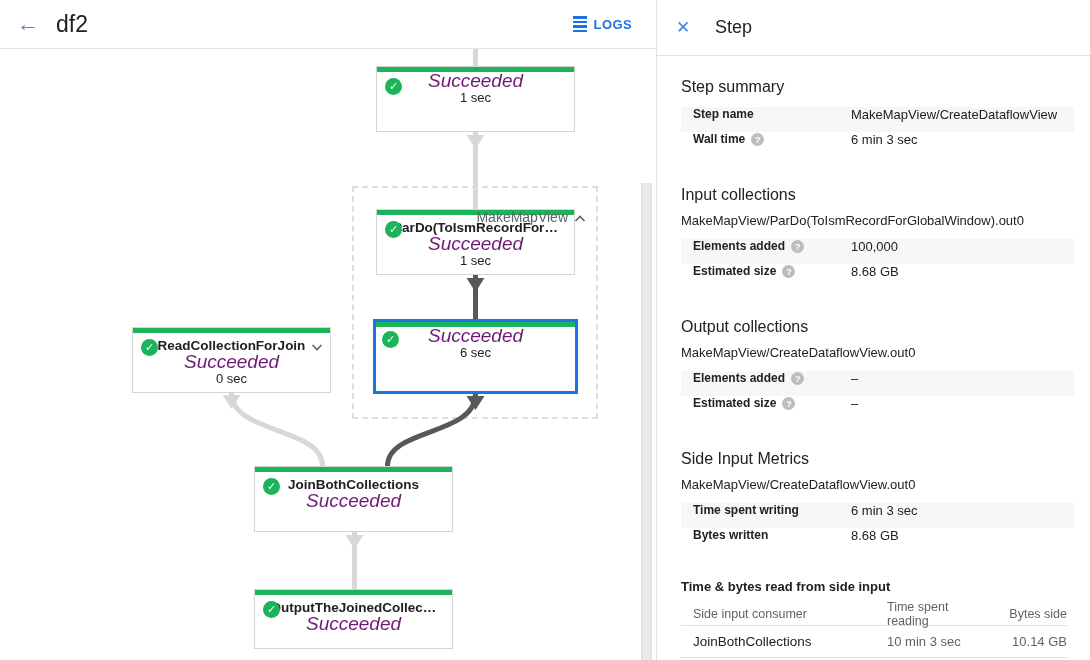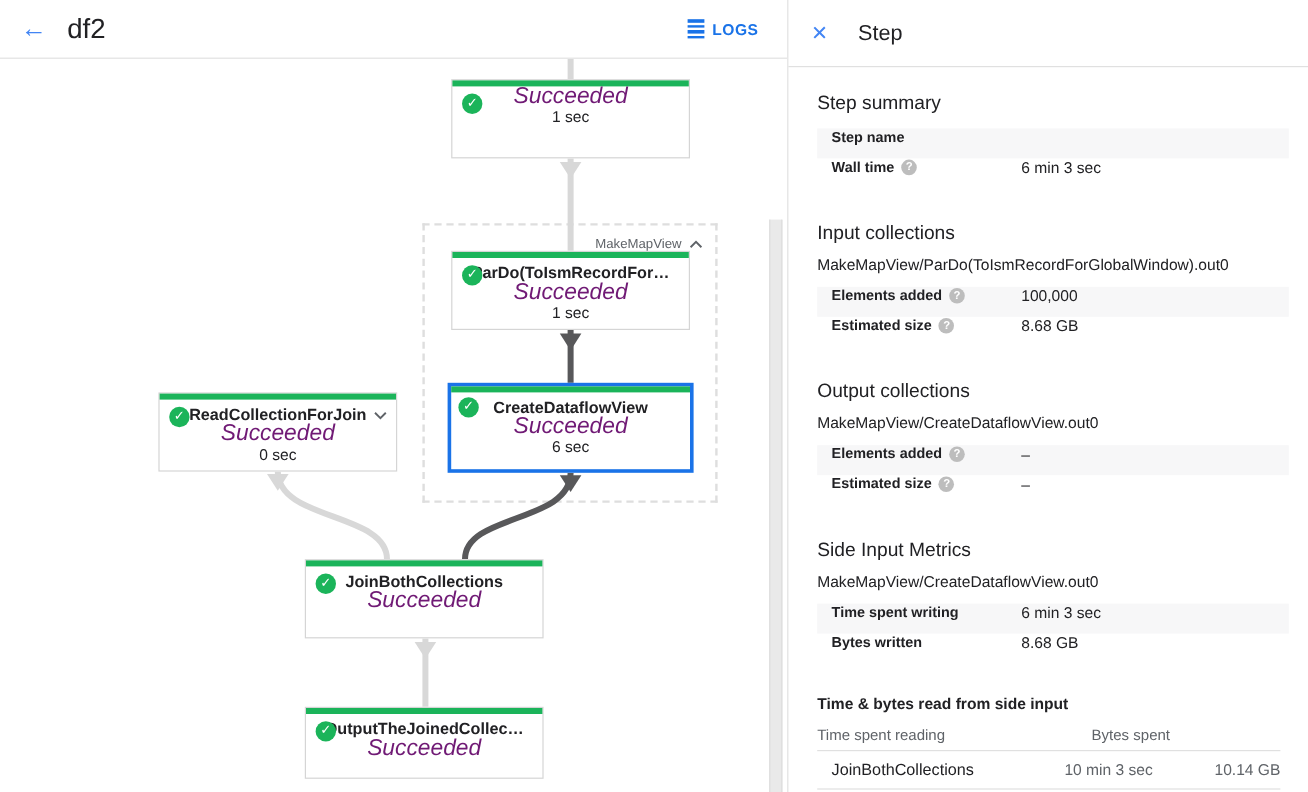--- a/index.html
+++ b/index.html
@@ -17,22 +17,22 @@
     border:none; background:transparent; color:#1a73e8; font-weight:bold; font-size:13px;
     letter-spacing:.4px; cursor:pointer; }
   .logs-icon { display:flex; flex-direction:column; gap:2px; }
   .logs-icon i { display:block; width:14px; height:2.5px; background:#1a73e8; }
 
   
   .graph { position:absolute; left:0; top:0; width:656px; height:660px; background:#fff; }
   .edges { position:absolute; left:0; top:0; z-index:1; }
   .group-box { position:absolute; left:352px; top:186px; width:246px; height:233px;
     border:2px dashed #dedede; z-index:0; }
-  .group-label { position:absolute; left:352px; top:198px; width:234px; text-align:right;
-    font-size:11px; color:#5f6368; z-index:3; }
+  .group-label { position:absolute; left:352px; top:209px; width:234px; text-align:right;
+    font-size:14px; color:#5f6368; z-index:3; }
   .group-label svg { vertical-align:-1px; margin-left:6px; }
 
   .node { position:absolute; width:199px; height:66px; background:#fff;
     border:1px solid #d5d5d5; z-index:2; text-align:center; cursor:pointer; }
   .nodebar { height:5px; background:#1bb45a; }
   .node.selected { border:3px solid #1a73e8; }
   .ntitle { display:block; margin-top:5px; font-size:13.5px; font-weight:bold; color:#212124;
     white-space:nowrap; overflow:hidden; }
   .nstatus { font-size:19px; color:#701a75; line-height:17px;font-style:italic; }
   .ntime  { font-size:13px; color:#212124; line-height:17px; }
@@ -118,21 +118,20 @@
       <div class="nodebar"></div>
       <span class="check">✓</span>
       <span class="ntitle">ParDo(ToIsmRecordFor…</span>
       <div class="nstatus">Succeeded</div>
       <div class="ntime">1 sec</div>
     </div>
 
     <div class="node selected" style="left:373px;top:319px;width:205px;height:75px">
       <div class="nodebar"></div>
       <span class="check">✓</span>
-      <span class="ntitle">CreateDataflowView</span>
       <div class="nstatus">Succeeded</div>
       <div class="ntime">6 sec</div>
     </div>
 
     <div class="node" style="left:132px;top:327px">
       <div class="nodebar"></div>
       <span class="check">✓</span>
       <span class="node-chevron"><svg width="12" height="8">
             <polyline points="1.5,2 6,6.5 10.5,2" stroke="#5f6368" stroke-width="1.6" fill="none"></polyline>
           </svg></span>
@@ -179,20 +178,21 @@
     </div>
 
     <div class="panel-body">
 
       <div class="sec-heading">Step summary</div>
       <div class="kv">
         <div class="kv-row alt">
           <span class="kv-label">
               <span>Step name</span>
             </span>
+          <span class="kv-value">MakeMapView/CreateDataflowView</span>
         </div>
         <div class="kv-row">
           <span class="kv-label">
               <span>Wall time</span>
               <span class="help">?</span>
             </span>
           <span class="kv-value">6 min 3 sec</span>
         </div>
       </div>
 
@@ -247,22 +247,23 @@
           <span class="kv-label">
               <span>Bytes written</span>
             </span>
           <span class="kv-value">8.68 GB</span>
         </div>
       </div>
 
       <div class="tbl-heading">Time &amp; bytes read from side input</div>
       <div class="tbl">
         <div class="tbl-row tbl-head">
+          <span class="c1">Side input consumer</span>
           <span class="c2">Time spent reading</span>
-          <span class="c3">Bytes spent</span>
+          <span class="c3">Bytes side</span>
         </div>
         <div class="tbl-row tbl-data">
           <span class="c1">JoinBothCollections</span>
           <span class="c2">10 min 3 sec</span>
           <span class="c3">10.14 GB</span>
         </div>
       </div>
 
     </div>
   </div>

